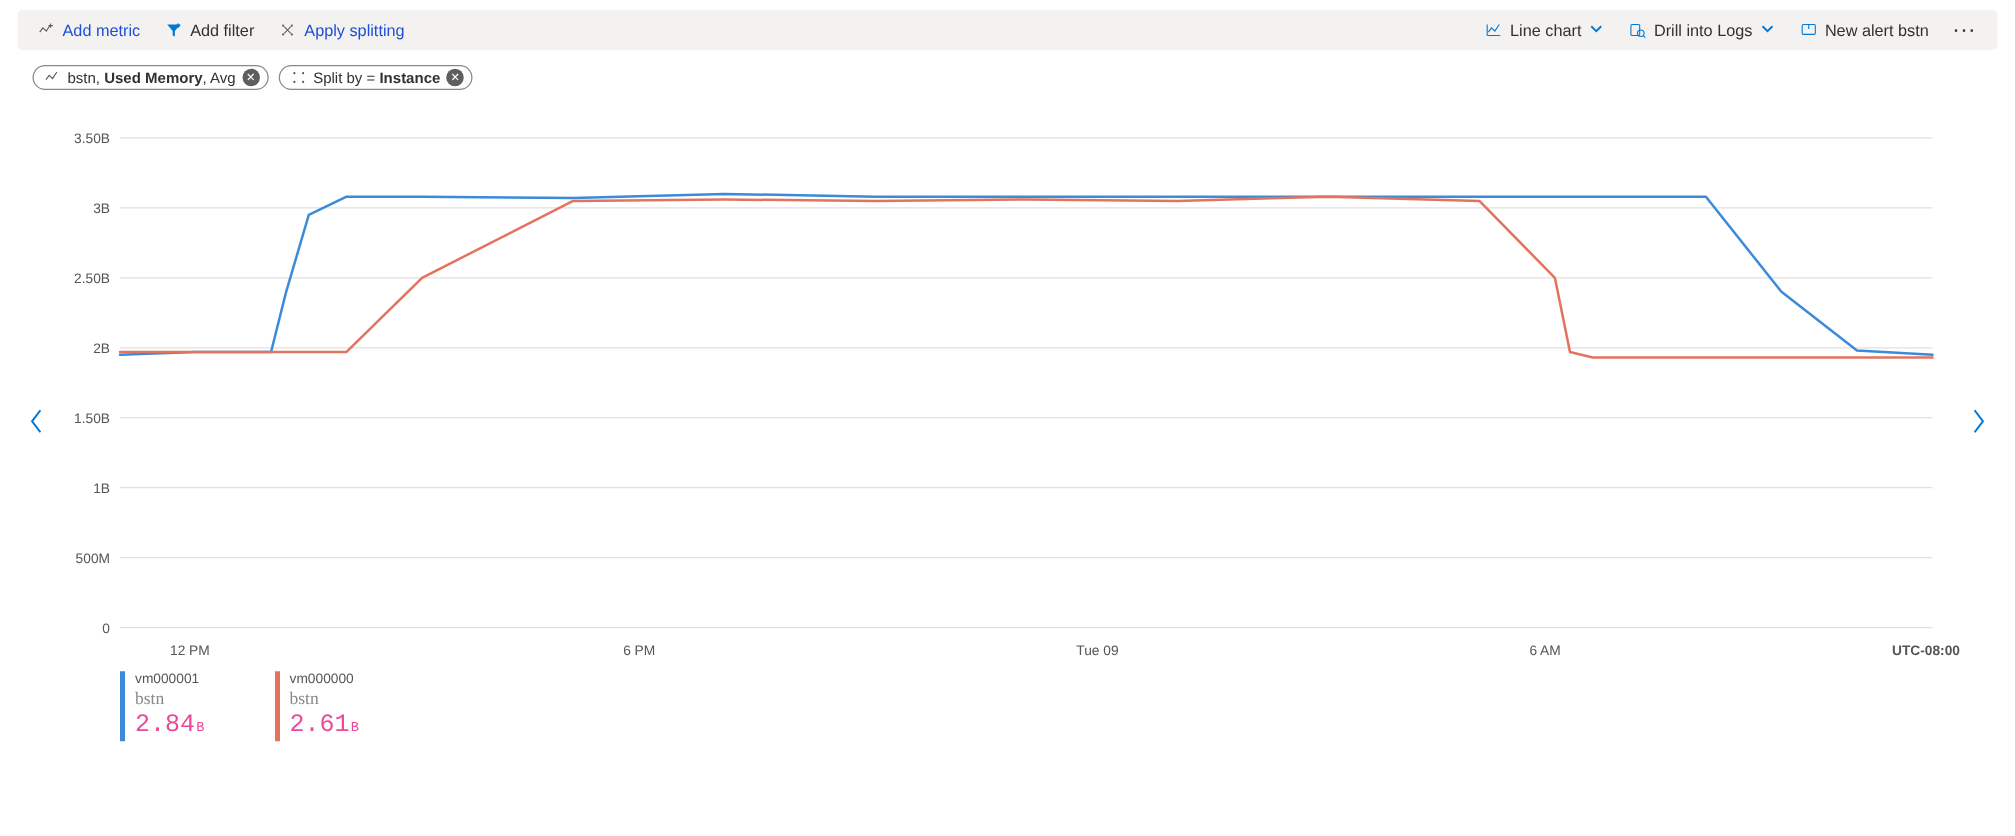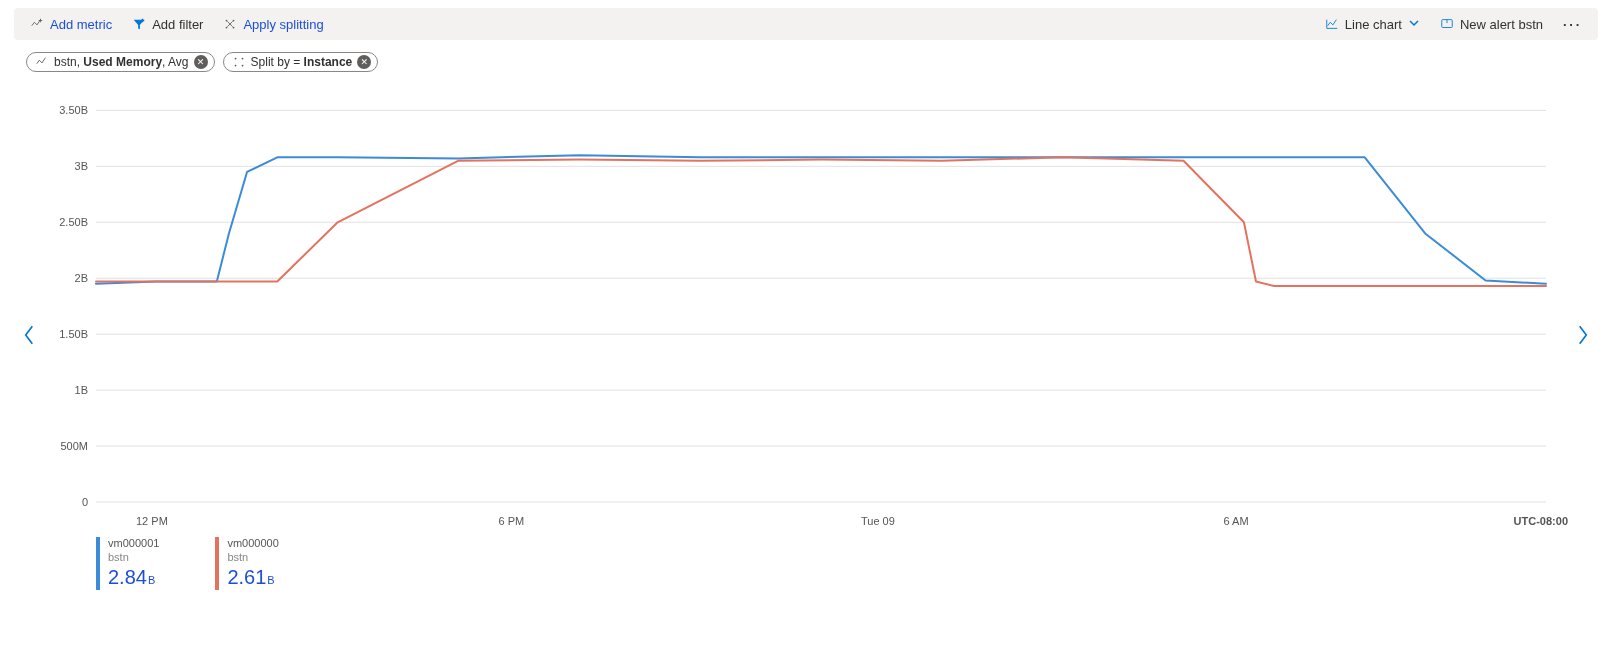--- a/index.html
+++ b/index.html
@@ -23,22 +23,22 @@
 .nav-arrow svg{width:14px;height:22px;fill:none;stroke:#0078d4;stroke-width:1.5;}
 .chart{flex:1;position:relative;}
 .x-axis{display:flex;font-size:11px;color:#555;margin-left:52px;margin-top:2px;position:relative;height:14px;}
 .x-tick{position:absolute;transform:translateX(-12px);}
 .tz{position:absolute;right:0;font-weight:bold;}
 .legend{display:flex;gap:56px;margin:8px 0 0 52px;}
 .leg-item{display:flex;gap:8px;}
 .leg-bar{width:4px;background:#0078d4;align-self:stretch;}
 .leg-txt{display:flex;flex-direction:column;line-height:1.25;}
 .leg-name{font-size:11px;color:#555;}
-.leg-src{font-size:11px;color:#888;}
-.leg-val{font-size:20px;font-weight:400;color:#1d4ed8;}
+.leg-src{font-size:14px;color:#888;font-family:Liberation Serif, serif;}
+.leg-val{font-size:20px;font-weight:400;color:#ec4899;font-family:Liberation Mono, monospace;}
 .leg-val .unit{font-size:11px;margin-left:1px;}
 .more-dots{letter-spacing:2px;font-weight:bold;}
 </style>
 </head>
 <body>
 
 <div class="container">
 
 
   <div class="toolbar">
@@ -76,20 +76,33 @@
     <div class="spacer"></div>
 
     <button class="tb-btn active">
       <span class="tb-icon blue">
           <svg viewBox="0 0 16 16">
             <path d="M2 13h12M2 13V3" stroke="currentColor" fill="none"></path>
             <path d="M3 10l3-4 3 3 4-6" stroke="currentColor" fill="none"></path>
           </svg>
         </span>
       <span>Line chart</span>
+      <span class="chev"><svg viewBox="0 0 12 12">
+            <path d="M2 4l4 4 4-4"></path>
+          </svg></span>
+    </button>
+    <button class="tb-btn active">
+      <span class="tb-icon blue">
+          <svg viewBox="0 0 16 16">
+            <rect x="2" y="3" width="8" height="10" rx="1" stroke="currentColor" fill="none"></rect>
+            <circle cx="11" cy="11" r="3" stroke="currentColor" fill="none"></circle>
+            <path d="M13 13l2 2" stroke="currentColor"></path>
+          </svg>
+        </span>
+      <span>Drill into Logs</span>
       <span class="chev"><svg viewBox="0 0 12 12">
             <path d="M2 4l4 4 4-4"></path>
           </svg></span>
     </button>
     <button class="tb-btn active">
       <span class="tb-icon blue">
           <svg viewBox="0 0 16 16">
             <rect x="2" y="3" width="12" height="9" rx="1" stroke="currentColor" fill="none"></rect>
             <path d="M8 3v4M8 9h0" stroke="currentColor"></path>
           </svg>

